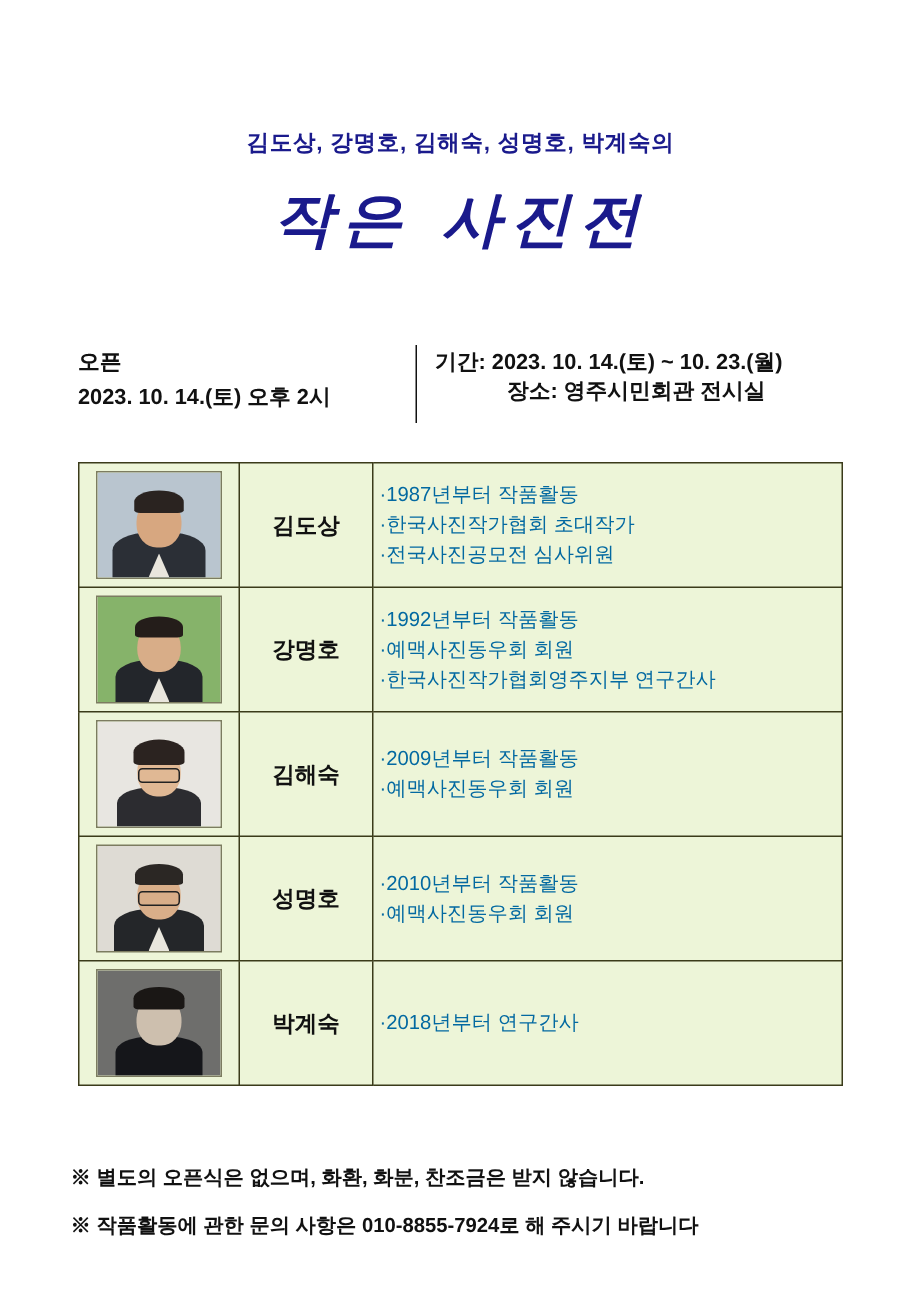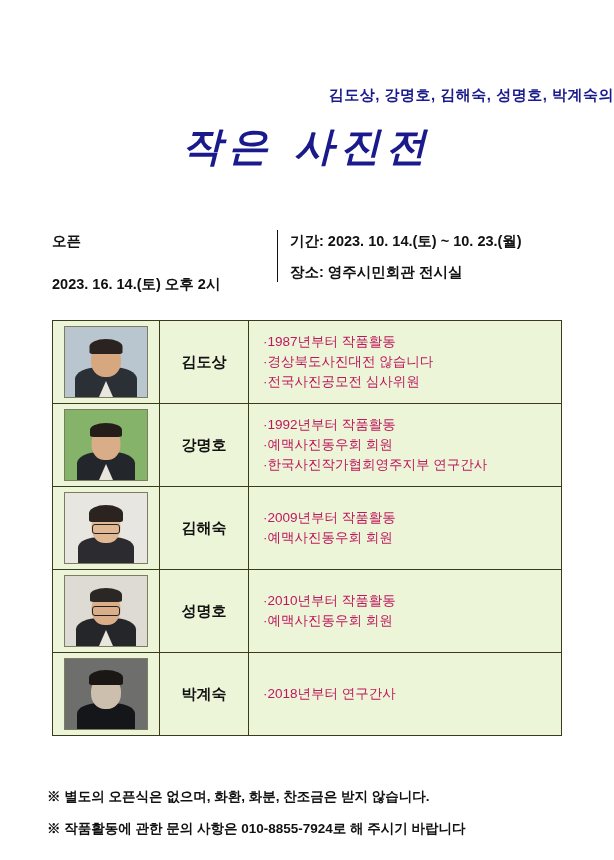--- a/index.html
+++ b/index.html
@@ -17,21 +17,21 @@
   .poster {
     position: relative;
     width: 614px;
     height: 860px;
     background: #ffffff;
     box-sizing: border-box;
   }
 
   
   .subtitle {
-    text-align: right;
+    text-align: center;
     margin-top: 86px;
     font-size: 15px;
     font-weight: bold;
     color: #1a1a8c;
     letter-spacing: 0.5px;
   }
   .maintitle {
     text-align: center;
     margin-top: 14px;
     font-size: 40px;
@@ -49,42 +49,41 @@
     padding: 0 52px 0 52px;
     font-size: 14.5px;
     color: #111;
   }
   .info-left {
     width: 225px;
     padding-top: 2px;
   }
   .info-left .line1 {
     font-weight: bold;
-    margin-bottom: 24px;
+    margin-bottom: 4px;
   }
   .info-left .line2 {
     font-weight: bold;
     white-space: nowrap;
   }
   .info-divider {
     width: 1px;
     background: #111;
     margin: 0 12px 0 0;
     height: 52px;
   }
   .info-right {
     flex: 1;
     padding-top: 2px;
   }
   .info-right .row {
     font-weight: bold;
     white-space: nowrap;
-    margin-bottom: 12px;
-  }
-  .info-right .row:last-child { margin-bottom: 0; }
+  }
+  .info-right .row:last-child { margin-bottom: 0; margin-left: 48px; }
 
   
   .table-wrap {
     margin: 26px auto 0 auto;
     width: 510px;
   }
   table.members {
     border-collapse: collapse;
     width: 100%;
     background: #edf5d8;
@@ -102,24 +101,24 @@
     background: #edf5d8;
   }
   td.name-cell {
     width: 86px;
     text-align: center;
     font-size: 15px;
     font-weight: bold;
     color: #111;
   }
   td.desc-cell {
-    padding: 6px 10px 6px 14px;
+    padding: 6px 10px 6px 4px;
     font-size: 13.5px;
     line-height: 1.5;
-    color: #be185d;
+    color: #0369a1;
     border-radius: 11px;
   }
   .desc-line { white-space: nowrap; }
 
   
   .photo {
     width: 82px;
     height: 70px;
     margin: 0 auto;
     position: relative;
@@ -187,21 +186,21 @@
 <body>
 
 <div class="poster">
 
   <div class="subtitle">김도상, 강명호, 김해숙, 성명호, 박계숙의</div>
   <div class="maintitle">작은  사진전</div>
 
   <div class="info">
     <div class="info-left">
       <div class="line1">오픈</div>
-      <div class="line2">2023. 16. 14.(토) 오후 2시</div>
+      <div class="line2">2023. 10. 14.(토) 오후 2시</div>
     </div>
     <div class="info-divider"></div>
     <div class="info-right">
       <div class="row">기간: 2023. 10. 14.(토) ~ 10. 23.(월)</div>
       <div class="row">장소: 영주시민회관 전시실</div>
     </div>
   </div>
 
   <div class="table-wrap">
     <table class="members">
@@ -213,21 +212,21 @@
               <div class="bg" style="background:#b9c5cf"></div>
               <div class="body" style="width:62px;height:30px;background:#2b2f36"></div>
               <div class="shirt"></div>
               <div class="head" style="width:30px;height:34px;top:16px;background:#d7a780"></div>
               <div class="hair" style="width:33px;height:15px;top:12px;background:#2a2320"></div>
             </div>
           </td>
           <td class="name-cell">김도상</td>
           <td class="desc-cell">
             <div class="desc-line">·1987년부터 작품활동</div>
-            <div class="desc-line">·경상북도사진대전 않습니다</div>
+            <div class="desc-line">·한국사진작가협회 초대작가</div>
             <div class="desc-line">·전국사진공모전 심사위원</div>
           </td>
         </tr>
 
         <tr>
           <td class="photo-cell">
             <div class="photo">
               <div class="bg" style="background:#86b36a"></div>
               <div class="body" style="width:58px;height:28px;background:#23262b"></div>
               <div class="shirt"></div>

